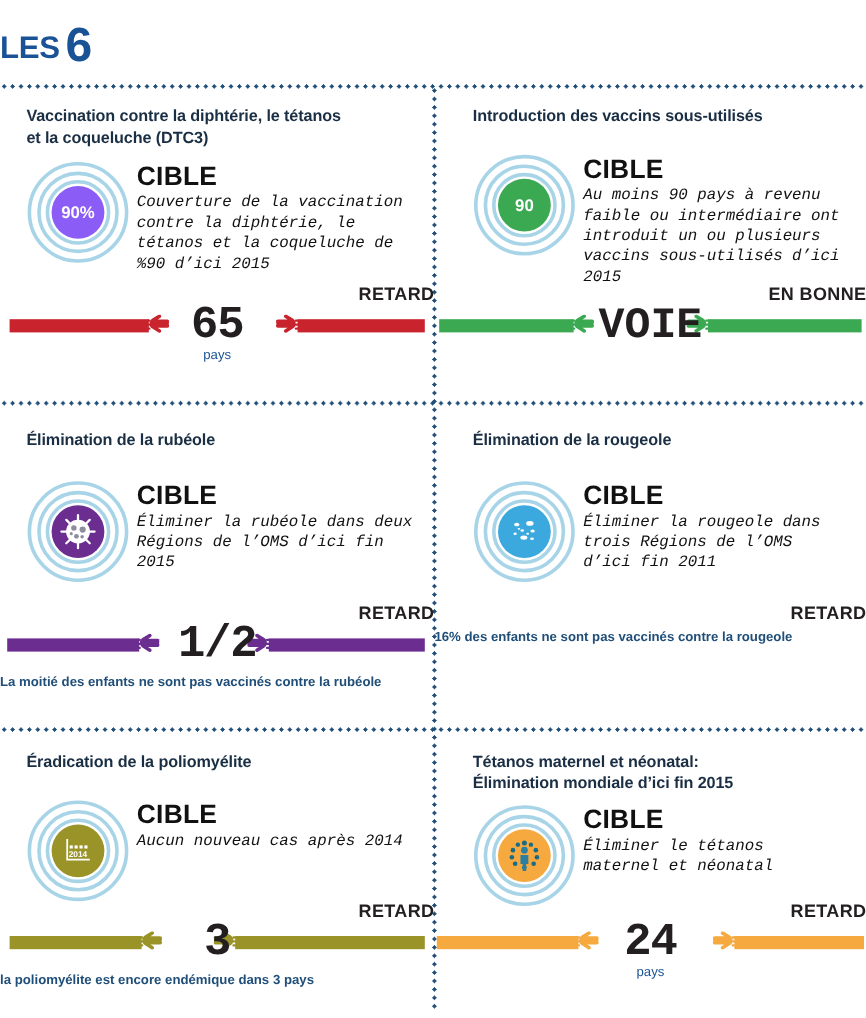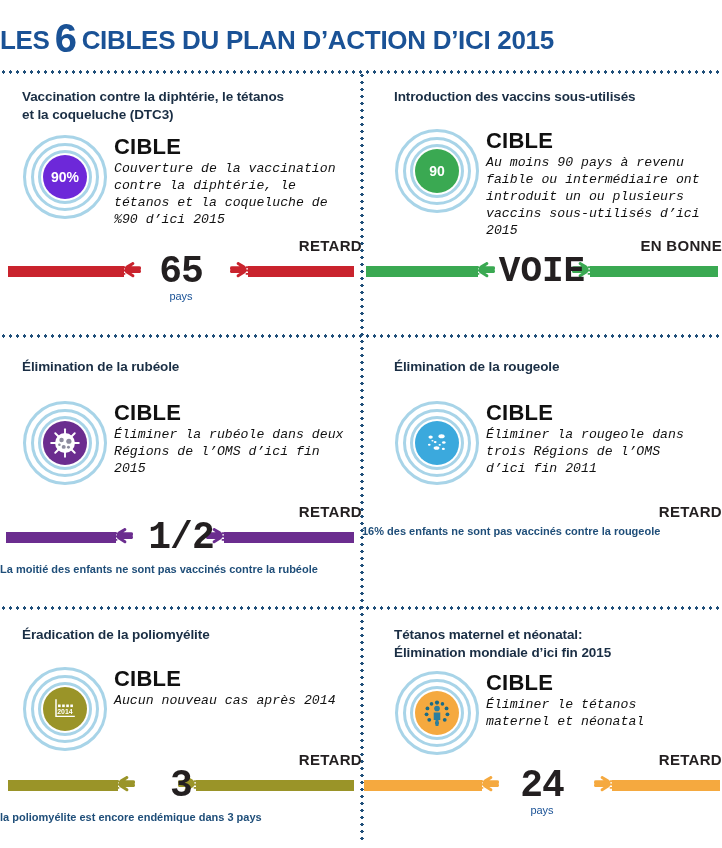--- a/index.html
+++ b/index.html
@@ -223,40 +223,39 @@
     z-index: 3;
   }
 </style>
 </head>
 <body>
 
 <div class="title-bar">
   <div class="title-text">
     <span class="title-seg">LES</span>
     <span class="title-num">6</span>
-    <span class="title-seg">CIBLES DU PLAN D’ACTION D’ICI 2015</span>
   </div>
 </div>
 
 <div class="dots-h" style="top:70px"></div>
 <div class="dots-h" style="top:334px"></div>
 <div class="dots-h" style="top:606px"></div>
 <div class="dots-v" style="left:360px"></div>
 
 <div class="grid">
 
   <div class="panel">
     <div class="panel-title" style="white-space:pre-line">Vaccination contre la diphtérie, le tétanos
 et la coqueluche (DTC3)</div>
     <div class="cible-row">
       <div class="target">
         <div class="ring r1"></div>
           <div class="ring r2"></div>
           <div class="ring r3"></div>
-        <div class="core" style="background:#6d28d9">90%</div>
+        <div class="core" style="background:#8b5cf6">90%</div>
       </div>
       <div class="cible-text">
         <div class="cible-head">CIBLE</div>
         <div class="cible-desc">Couverture de la vaccination contre la diphtérie, le tétanos et la coqueluche de %90 d’ici 2015</div>
       </div>
     </div>
     <div class="status-wrap" style="top:166px">
       <div class="status-label">RETARD</div>
       <div class="bars">
         <div class="arm" style="left:8px;width:134px">

